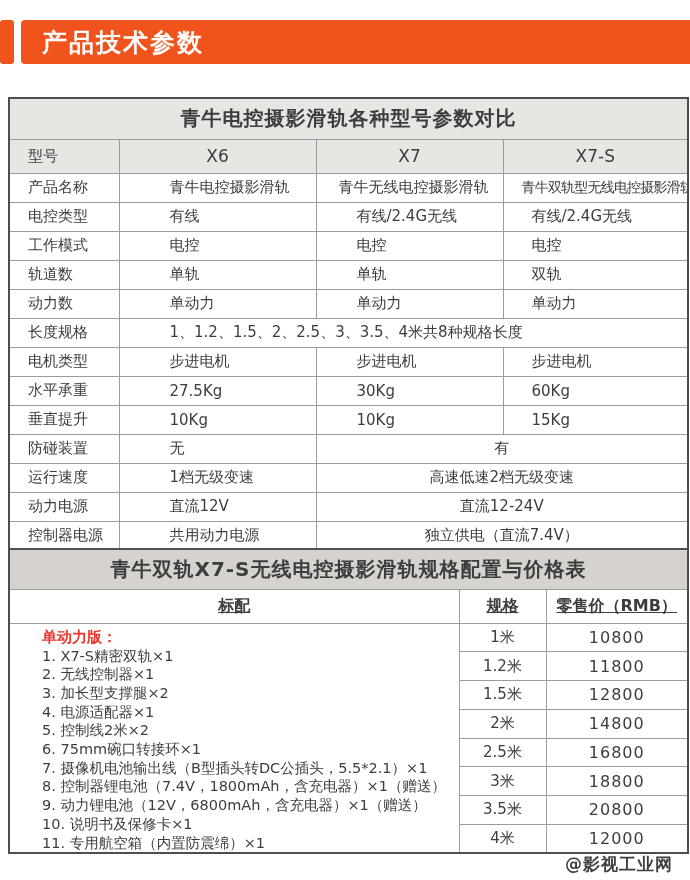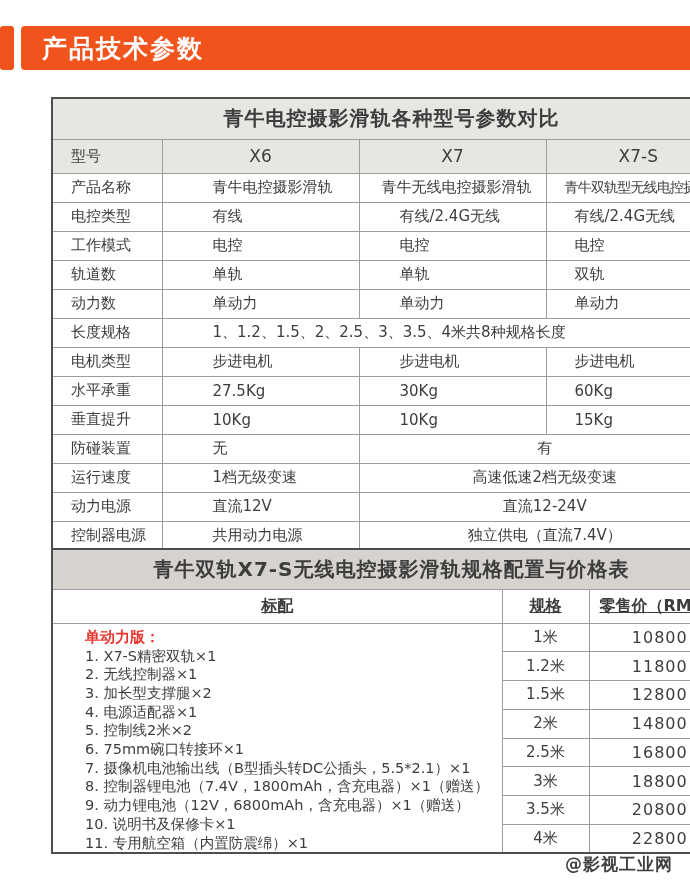--- a/index.html
+++ b/index.html
@@ -12,29 +12,29 @@
     --gray-title2:#d6d3cf;
   }
   *{box-sizing:border-box;}
   html,body{margin:0;padding:0;}
   body{
     width:690px;height:880px;position:relative;background:#ffffff;
     font-family:"DejaVu Sans","Liberation Sans",sans-serif;
     color:var(--ink);overflow:hidden;
   }
   
-  .banner{position:absolute;top:26px;left:0;width:622px;height:44px;}
+  .banner{position:absolute;top:20px;left:0;width:622px;height:44px;}
   .banner-tab{position:absolute;left:0;top:0;width:14px;height:44px;background:var(--orange);border-radius:3px;}
   .banner-bar{position:absolute;left:21px;top:0;width:669px;height:44px;background:var(--orange);
     border-radius:4px 0 0 4px;display:flex;align-items:center;}
   .banner-title{color:#ffffff;font-weight:bold;font-size:25px;letter-spacing:2px;padding-left:21px;}
   
   table{border-collapse:collapse;table-layout:fixed;background:#fff;}
   td{border:1px solid var(--line);font-size:15px;color:var(--ink);overflow:hidden;white-space:nowrap;vertical-align:middle;}
-  .t1,.t2{position:absolute;left:8px;width:564px;margin-left:43px;}
+  .t1,.t2{position:absolute;left:8px;width:564px;}
   .t1{top:97px;}
   .t2{top:548px;}
   .t1 table,.t2 table{border:2px solid var(--line-dark);width:679px;}
   tr.title-row td{background:var(--gray-title);text-align:center;font-weight:bold;font-size:20px;letter-spacing:1px;}
   .t1 tr.title-row{height:41px;}
   .t1 tr.model-row{height:34px;background:var(--gray-title);}
   .t1 tr.model-row td{background:var(--gray-title);text-align:center;font-size:17px;}
   .t1 tr.model-row td.c-label{text-align:left;font-size:15px;}
   .t1 tbody tr{height:29px;}
   .c-label{padding-left:18px;}
@@ -219,19 +219,19 @@
         <tr>
           <td class="spec-cell">3米</td>
           <td class="price-cell">18800</td>
         </tr>
         <tr>
           <td class="spec-cell">3.5米</td>
           <td class="price-cell">20800</td>
         </tr>
         <tr>
           <td class="spec-cell">4米</td>
-          <td class="price-cell">22800</td>
+          <td class="price-cell">12000</td>
         </tr>
       </tbody>
   </table>
 </div>
 
 <div class="watermark">@影视工业网</div>
 
 </body></html>

